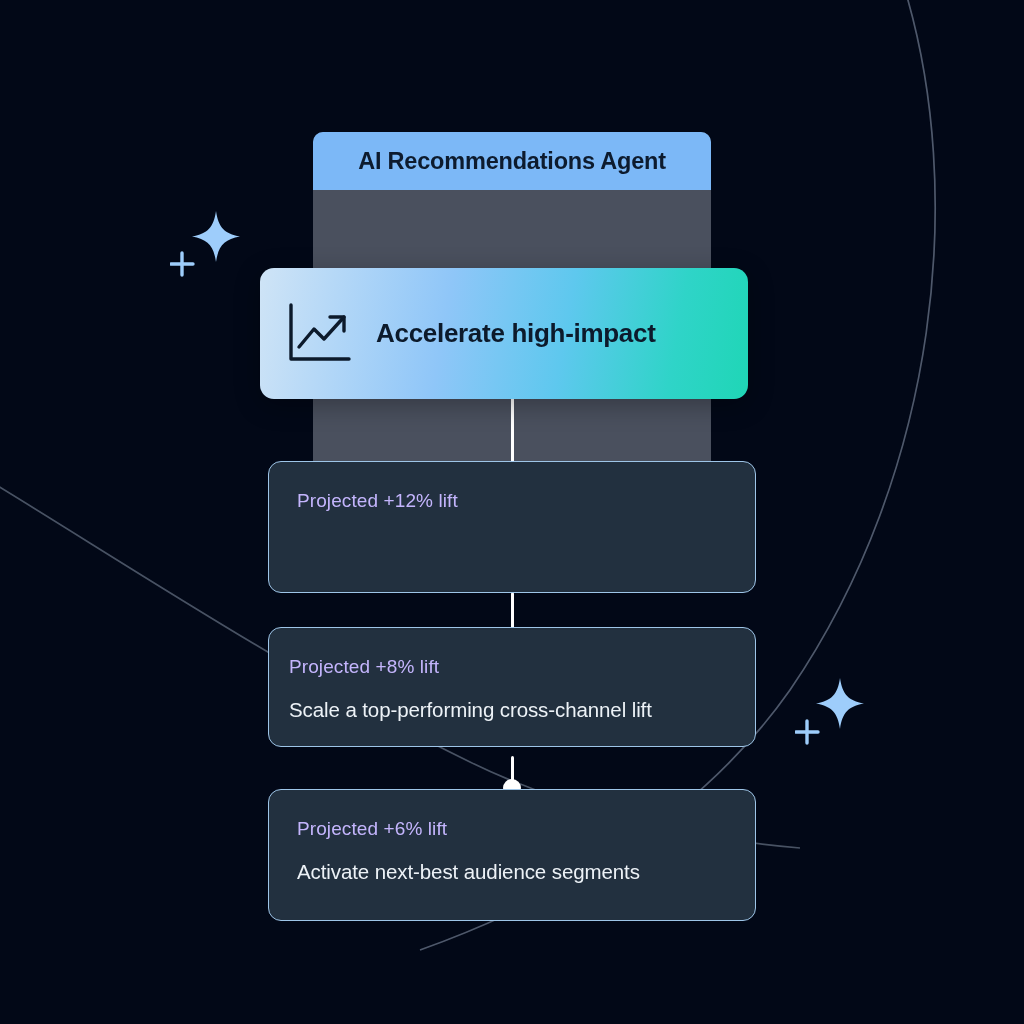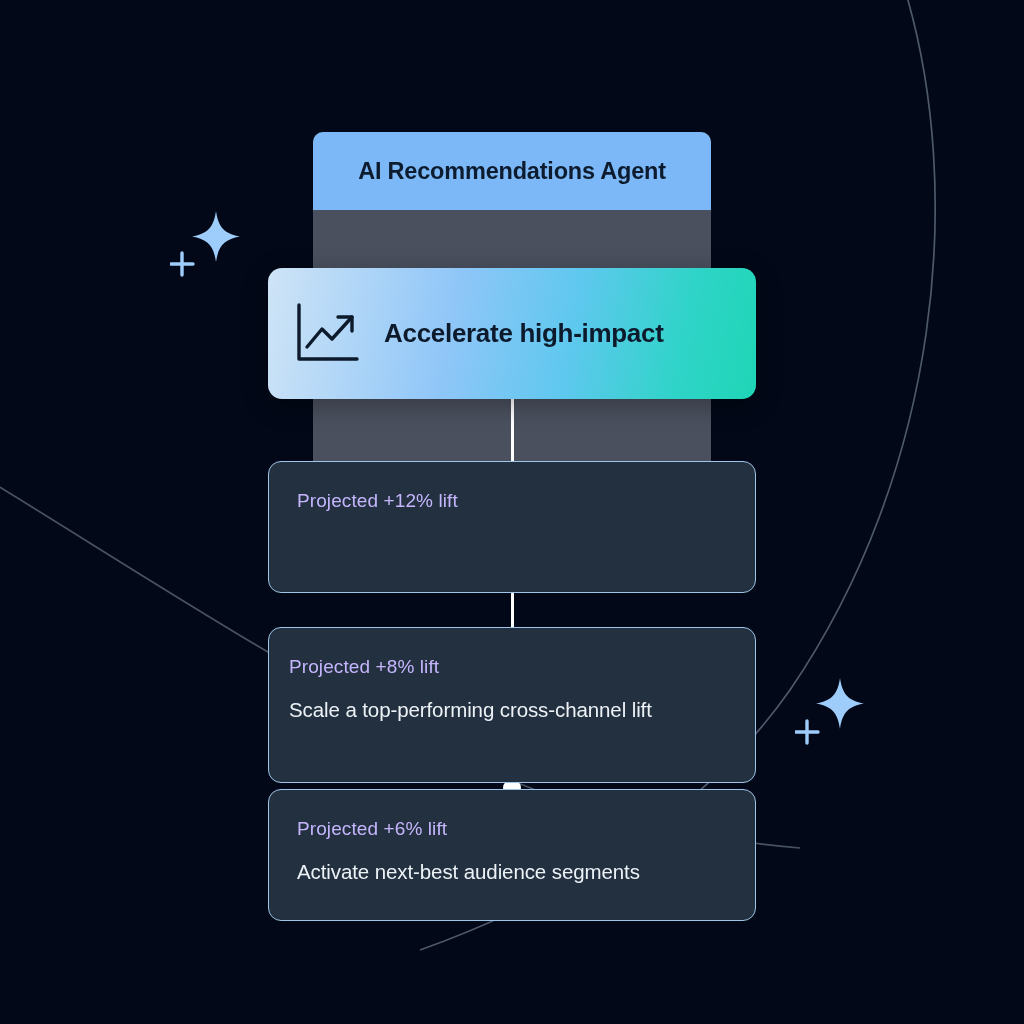--- a/index.html
+++ b/index.html
@@ -45,21 +45,21 @@
     position: absolute;
     left: 313px;
     top: 132px;
     width: 398px;
     height: 336px;
     border-radius: 10px 10px 2px 2px;
     overflow: hidden;
     background: #4a505e;
   }
   .agent-header {
-    height: 78px;
+    height: 58px;
     background: #7cb8f7;
     display: flex;
     align-items: center;
     justify-content: center;
   }
   .agent-header-title {
     color: #0d1b2e;
     font-size: 23.5px;
     font-weight: 700;
     letter-spacing: -0.2px;
@@ -84,21 +84,21 @@
     top: 779px;
     width: 18px;
     height: 18px;
     border-radius: 50%;
     background: #ffffff;
   }
 
   
   .hero-card {
     position: absolute;
-    left: 268px;
+    left: 260px;
     top: 268px;
     width: 488px;
     height: 131px;
     border-radius: 14px;
     background: linear-gradient(100deg,
                 #cfe4f6 0%,
                 #b7d9f7 14%,
                 #8fc6f8 38%,
                 #5ec8ee 62%,
                 #2fd4c8 84%,
@@ -127,21 +127,21 @@
     position: absolute;
     left: 268px;
     width: 488px;
     box-sizing: border-box;
     background: #22303f;
     border: 1.6px solid #9ec5e8;
     border-radius: 13px;
     padding: 28px 28px 26px 28px;
   }
   .rec-card-1 { top: 461px; height: 132px; }
-  .rec-card-2 { top: 627px; height: 156px; padding-left: 20px; }
+  .rec-card-2 { top: 627px; height: 120px; padding-left: 20px; }
   .rec-card-3 { top: 789px; height: 132px; border-radius: 13px; }
 
   .rec-lift {
     color: #c4b5fd;
     font-size: 19px;
     font-weight: 400;
     letter-spacing: 0.1px;
   }
   .rec-title {
     margin-top: 20px;

